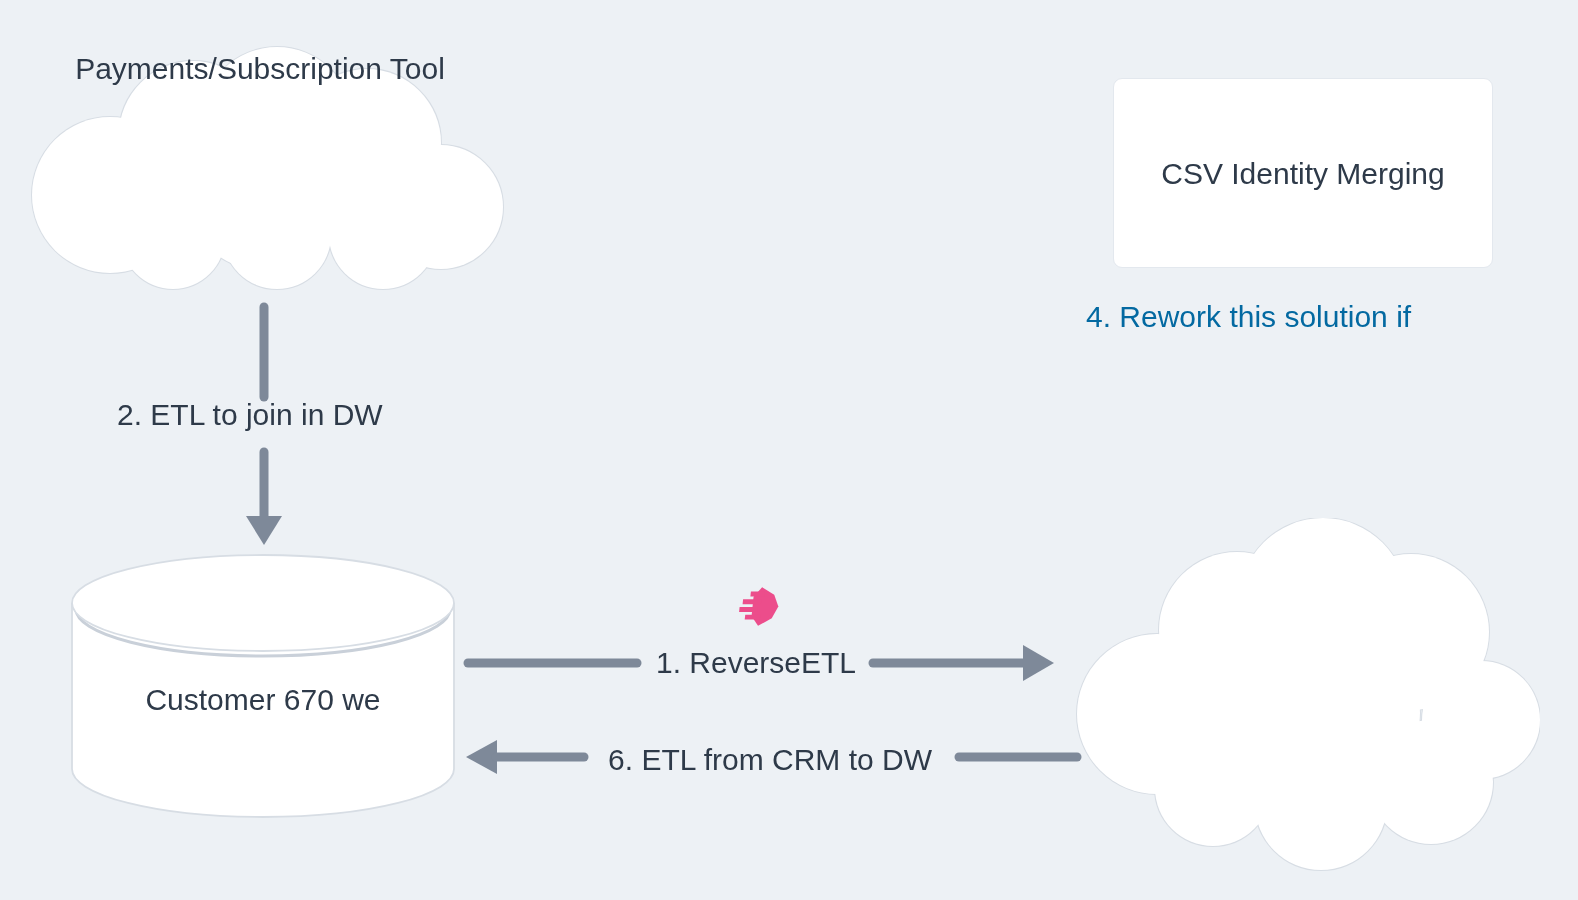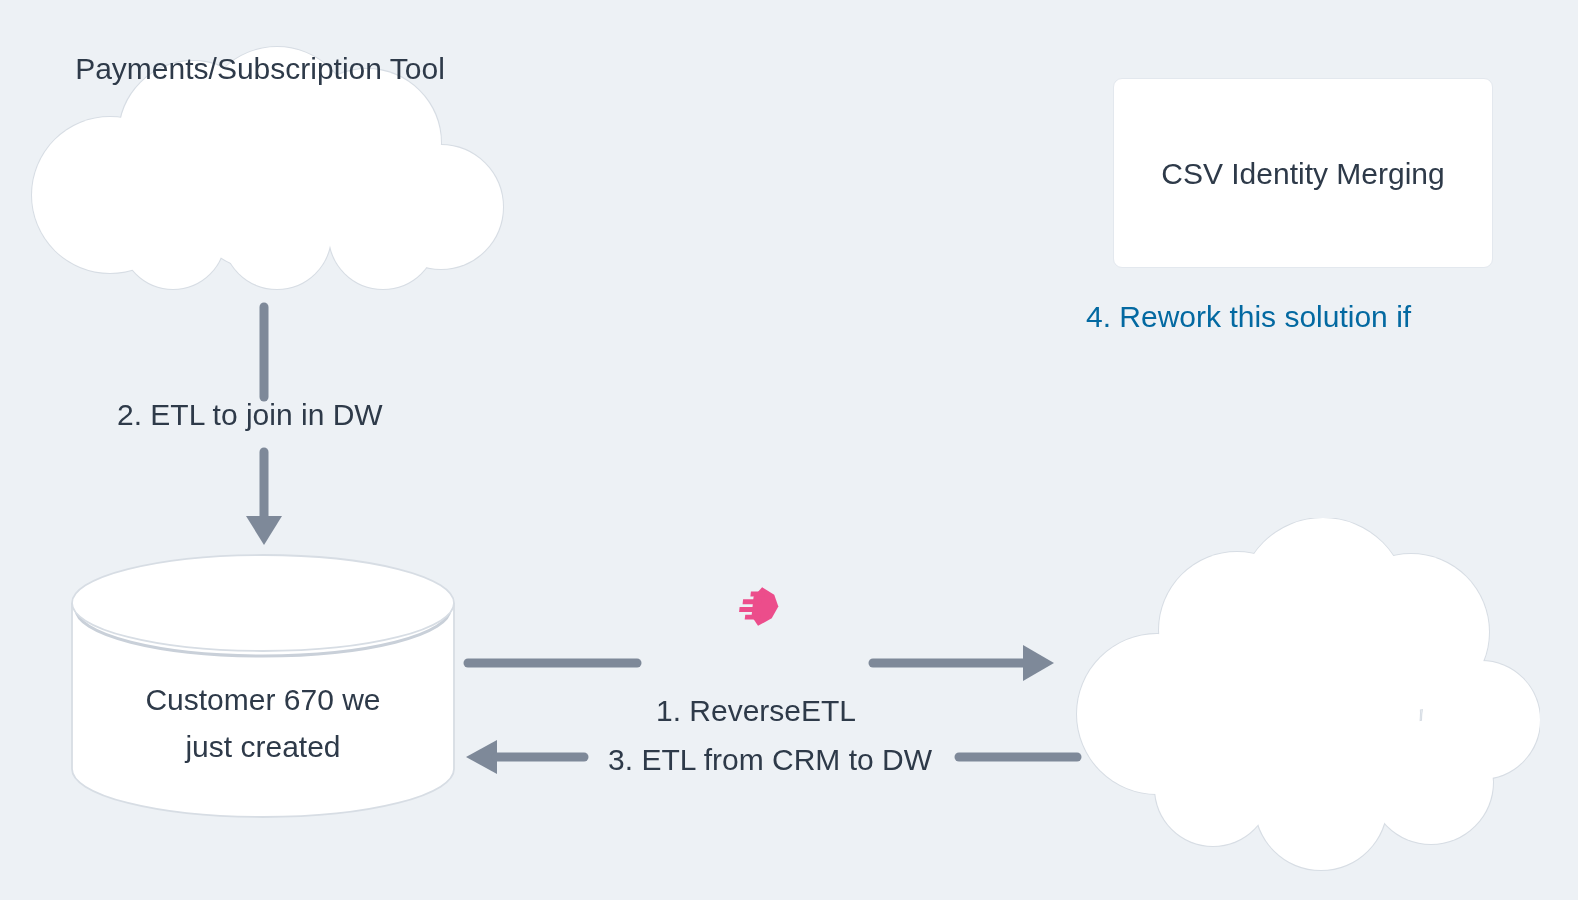--- a/index.html
+++ b/index.html
@@ -37,21 +37,21 @@
   .cylinder{position:absolute;left:70px;top:551px;width:386px;height:272px;}
   .cylinder .node-label{position:absolute;left:0;top:125px;width:386px;}
 
   
   .edge-label{
     position:absolute;font-size:30px;font-weight:500;color:#2E3A49;
     white-space:nowrap;z-index:3;
   }
   .label-etl-join{left:117px;top:398px;}
   .label-center{transform:translate(-50%,-50%);}
-  .label-reverse-etl{left:756px;top:663px;margin-top:48px;}
+  .label-reverse-etl{left:756px;top:663px;}
   .label-etl-from-crm{left:770px;top:760px;}
 
   
   .note{
     position:absolute;left:1086px;top:293px;
     font-size:30px;font-weight:500;color:#0369a1;line-height:48px;
   }
 
   
   .logo-icon{position:absolute;left:736px;top:585px;width:43px;height:43px;z-index:3;}
@@ -114,37 +114,36 @@
   <div class="edge-label label-etl-join">2. ETL to join in DW</div>
 
   <div class="cylinder">
     <svg width="386" height="272">
       <path d="M2 52 L2 218 A191 48 0 0 0 384 218 L384 52" fill="#FFFFFF" stroke="#D7DDE4" stroke-width="1.8"></path>
       <ellipse cx="193" cy="58" rx="187" ry="47" fill="none" stroke="#C9D0D9" stroke-width="3"></ellipse>
       <ellipse cx="193" cy="52" rx="191" ry="48" fill="#FFFFFF" stroke="#D7DDE4" stroke-width="1.8"></ellipse>
     </svg>
     <div class="node-label">
       <div>Customer 670 we</div>
-      <div>just created</div>
     </div>
   </div>
 
   <svg class="logo-icon" viewBox="0 0 40 40">
     <g fill="#EC4D8B" transform="translate(3.5,0) skewX(-6)">
       <polygon points="21,2 33,9 38,20 33,31 21,38 14,29 14,11"></polygon>
       <rect x="11" y="6" width="13" height="4.6"></rect>
       <rect x="4.5" y="13.2" width="17" height="4.6"></rect>
       <rect x="2" y="20.4" width="17" height="4.6"></rect>
       <rect x="8" y="27.6" width="14" height="4.6"></rect>
     </g>
   </svg>
 
   <div class="edge-label label-center label-reverse-etl">1. ReverseETL</div>
 
-  <div class="edge-label label-center label-etl-from-crm">3. ETL from CRM to DW</div>
+  <div class="edge-label label-center label-etl-from-crm">6. ETL from CRM to DW</div>
 
   <div class="cloud cloud-crm">
     <svg width="475" height="354">
       <defs>
         <g id="puffs2">
           <circle cx="92" cy="196" r="80"></circle>
           <circle cx="172" cy="112" r="78"></circle>
           <circle cx="258" cy="84" r="84"></circle>
           <circle cx="346" cy="114" r="78"></circle>
           <circle cx="416" cy="202" r="59"></circle>

